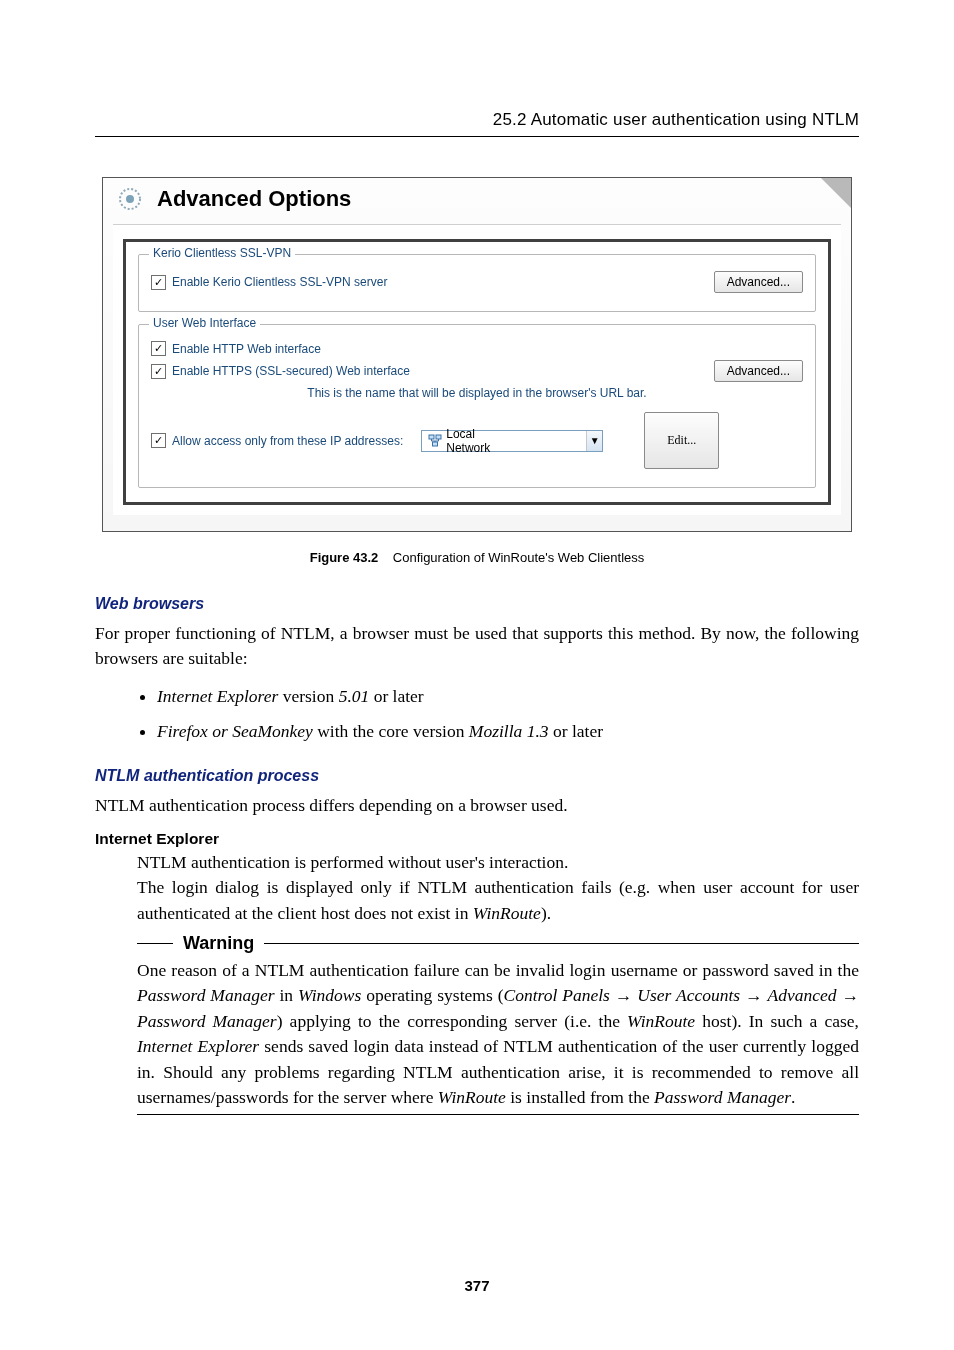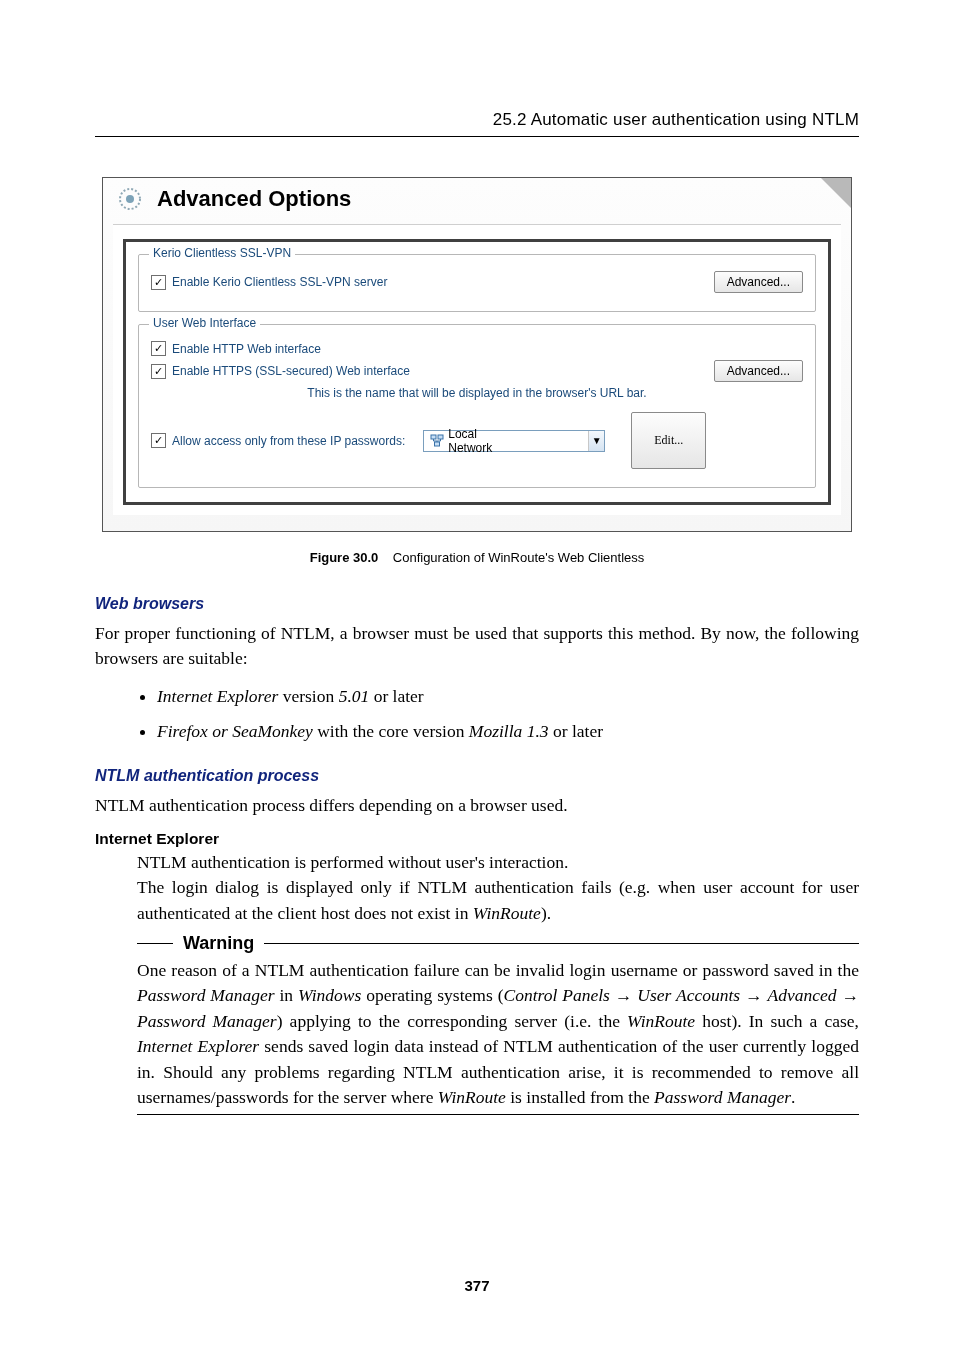--- a/index.html
+++ b/index.html
@@ -132,20 +132,21 @@
     color: #000;
   }
   .btn {
     border: 1px solid #8a8a8a;
     background: linear-gradient(#fdfdfd, #e6e6e6);
     color: #000;
     font-family: Tahoma, Verdana, sans-serif;
     font-size: 12px;
     padding: 3px 12px;
     border-radius: 2px;
+    margin-left: 15px;
   }
   .text-input {
     border: 1px solid #7a9ebd;
     background: #fff;
     color: #000;
     font-family: Tahoma, sans-serif;
     font-size: 12px;
     padding: 2px 4px;
     height: 18px;
     box-sizing: content-box;
@@ -302,21 +303,21 @@
               <span>Enable HTTPS (SSL-secured) Web interface</span>
               <span class="grow"></span>
               <span class="btn">Advanced...</span>
             </div>
 
 
             <div class="hint">This is the name that will be displayed in the browser's URL bar.</div>
 
             <div class="row">
               <span class="cb">✓</span>
-              <span>Allow access only from these IP passwords:</span>
+              <span>Allow access only from these IP addresses:</span>
               <span style="width:6px;"></span>
               <span class="combo" style="width:180px;gap:36px;">
                 <span class="combo-content">
                   <span class="net-icon">
                     <svg width="14" height="14" viewBox="0 0 14 14">
                       <rect x="1" y="1" width="5" height="4" fill="#c7dff6" stroke="#3a72a8"></rect>
                       <rect x="8" y="1" width="5" height="4" fill="#c7dff6" stroke="#3a72a8"></rect>
                       <rect x="4.5" y="8" width="5" height="4" fill="#c7dff6" stroke="#3a72a8"></rect>
                       <path d="M3.5 5 V7 H10.5 V5 M7 7 V8" stroke="#3a72a8" fill="none"></path>
                     </svg>
@@ -329,21 +330,21 @@
               <span style="width:14px;"></span>
               <span class="btn" style="padding:20px 22px;font-family:Liberation Serif, serif;">Edit...</span>
             </div>
           </div>
 
         </div>
       </div>
     </div>
 
     <div class="figcaption">
-      <b>Figure 30.0</b>
+      <b>Figure 43.2</b>
       &nbsp;&nbsp;
       <span>Configuration of WinRoute's Web Clientless</span>
     </div>
   </div>
 
   <div class="sec-h">Web browsers</div>
   <div class="para">For proper functioning of NTLM, a browser must be used that supports this method. By now, the following browsers are suitable:</div>
   <ul class="bullets">
     <li>
       <span class="ital">Internet Explorer</span><span> version </span><span class="ital">5.01</span><span> or later</span>

